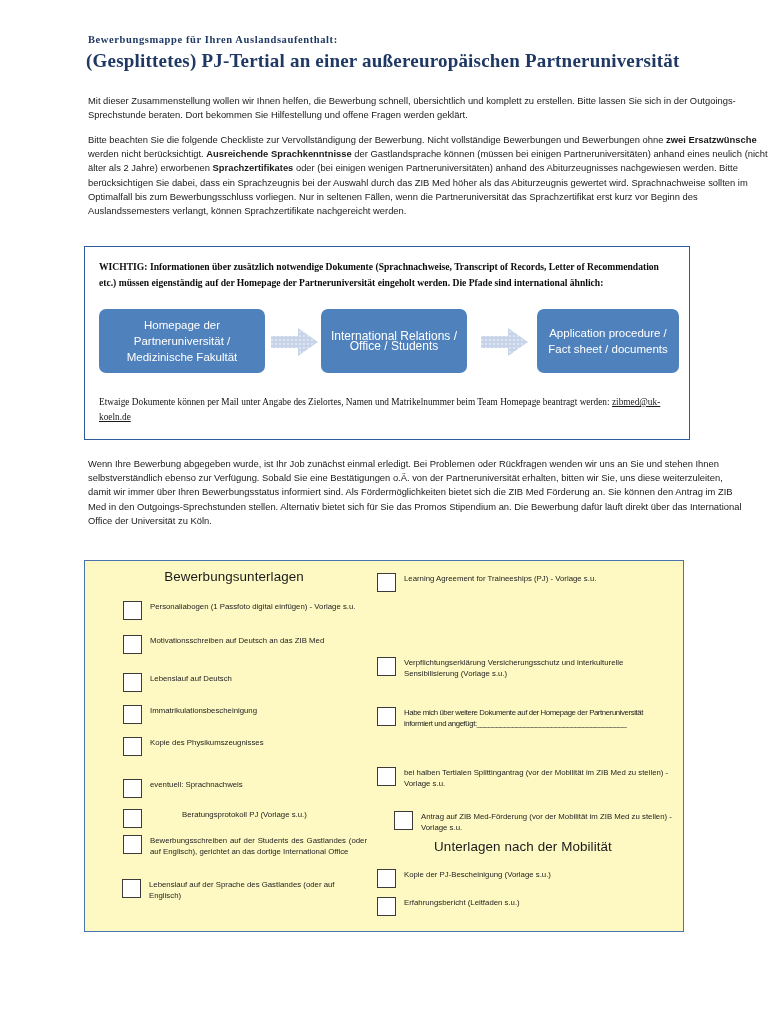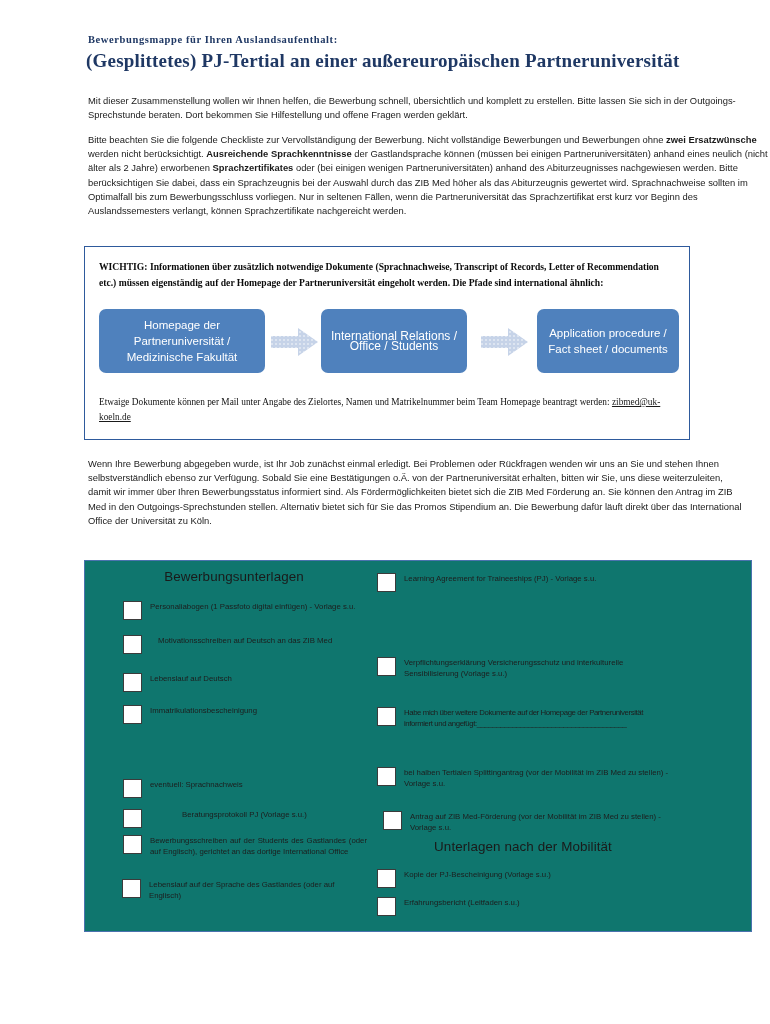--- a/index.html
+++ b/index.html
@@ -129,24 +129,24 @@
   .mail-link {
     color: #1a1a1a;
     text-decoration: underline;
   }
 
   
   .checklist-box {
     position: absolute;
     left: 84px;
     top: 560px;
-    width: 668px;
+    width: 600px;
     height: 372px;
     border: 1.3px solid #4A72AE;
-    background: #0f766e;
+    background: #fef9c3;
     box-sizing: border-box;
   }
   .col {
     position: absolute;
     top: 0;
     height: 100%;
   }
   .col-left  { left: 14px;  width: 270px; }
   .col-right { left: 292px; width: 298px; }
 
@@ -246,35 +246,39 @@
   <div class="checklist-box">
 
     <div class="col col-left">
       <div class="col-heading">Bewerbungsunterlagen</div>
 
       <div class="cl-item" style="left:24px; top:40px; width:240px;">
         <span class="cbox"></span>
         <span class="cl-label">Personaliabogen (1 Passfoto digital einfügen) - Vorlage s.u.</span>
       </div>
 
-      <div class="cl-item" style="left:24px; top:74px; width:244px;gap:8px;">
+      <div class="cl-item" style="left:24px; top:74px; width:244px;">
         <span class="cbox"></span>
         <span class="cl-label">Motivationsschreiben auf Deutsch an das ZIB Med</span>
       </div>
 
       <div class="cl-item" style="left:24px; top:112px; width:240px;">
         <span class="cbox"></span>
         <span class="cl-label">Lebenslauf auf Deutsch</span>
       </div>
 
       <div class="cl-item" style="left:24px; top:144px; width:240px;">
         <span class="cbox"></span>
         <span class="cl-label">Immatrikulationsbescheinigung</span>
       </div>
 
+      <div class="cl-item" style="left:24px; top:176px; width:240px;">
+        <span class="cbox"></span>
+        <span class="cl-label">Kopie des Physikumszeugnisses</span>
+      </div>
 
       <div class="cl-item" style="left:24px; top:218px; width:240px;">
         <span class="cbox"></span>
         <span class="cl-label">eventuell: Sprachnachweis</span>
       </div>
 
       <div class="cl-item" style="left:24px; top:248px; width:240px;gap:32px;">
         <span class="cbox"></span>
         <span class="cl-label">Beratungsprotokoll PJ (Vorlage s.u.)</span>
       </div>
@@ -306,21 +310,21 @@
       <div class="cl-item" style="left:0px; top:146px; width:292px;">
         <span class="cbox"></span>
         <span class="cl-label underline-fill">Habe mich über weitere Dokumente auf der Homepage der Partneruniversität informiert und angefügt:______________________________________</span>
       </div>
 
       <div class="cl-item" style="left:0px; top:206px; width:292px;">
         <span class="cbox"></span>
         <span class="cl-label">bei halben Tertialen Splittingantrag (vor der Mobilität im ZIB Med zu stellen) - Vorlage s.u.</span>
       </div>
 
-      <div class="cl-item" style="left:6px; top:250px; width:294px;">
+      <div class="cl-item" style="left:17px; top:250px; width:294px;">
         <span class="cbox"></span>
         <span class="cl-label">Antrag auf ZIB Med-Förderung (vor der Mobilität im ZIB Med zu stellen)  - Vorlage s.u.</span>
       </div>
 
       <div class="col-heading right-heading" style="position:absolute; left:0px; top:278px; width:292px;">Unterlagen nach der Mobilität</div>
 
       <div class="cl-item" style="left:0px; top:308px; width:292px;">
         <span class="cbox"></span>
         <span class="cl-label">Kopie der PJ-Bescheinigung (Vorlage s.u.)</span>
       </div>

